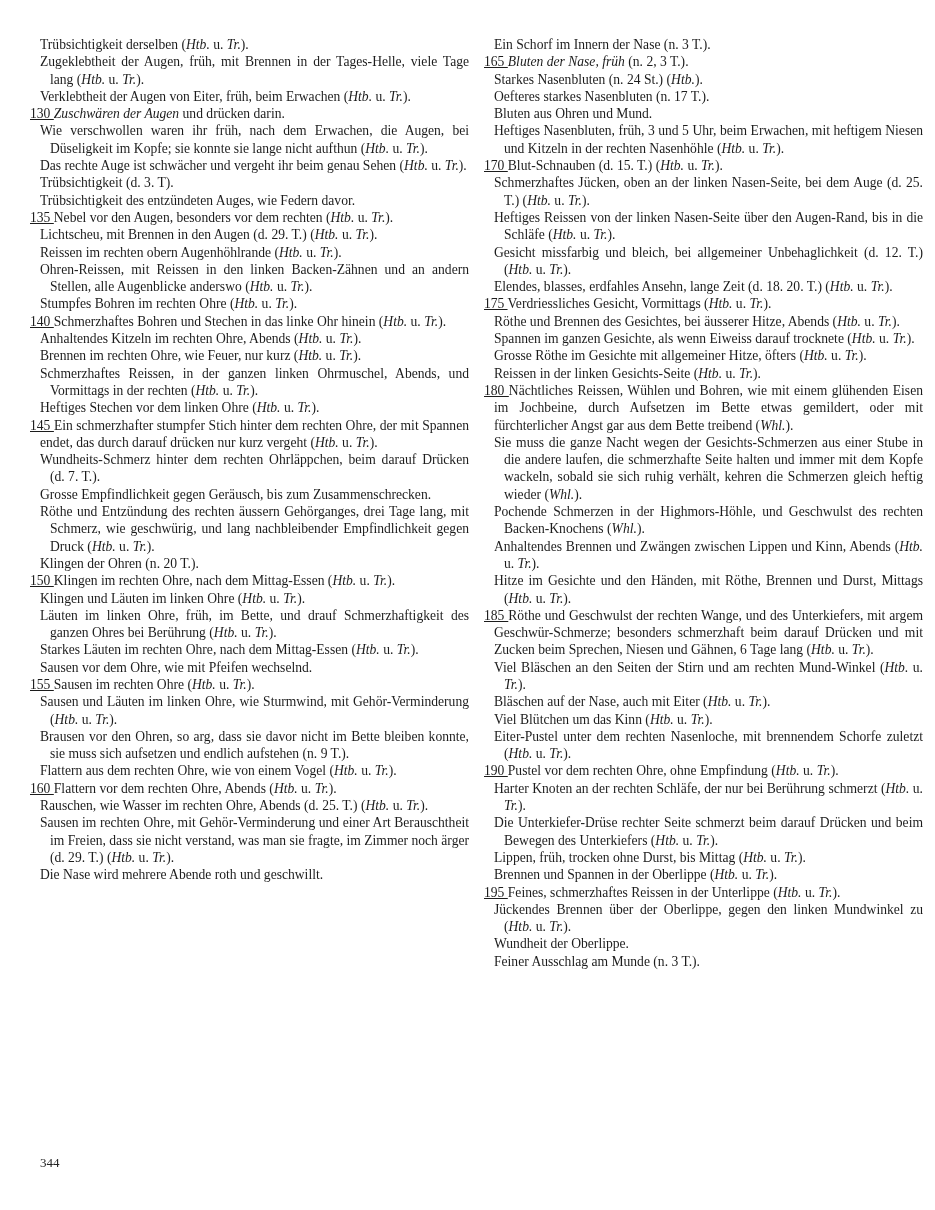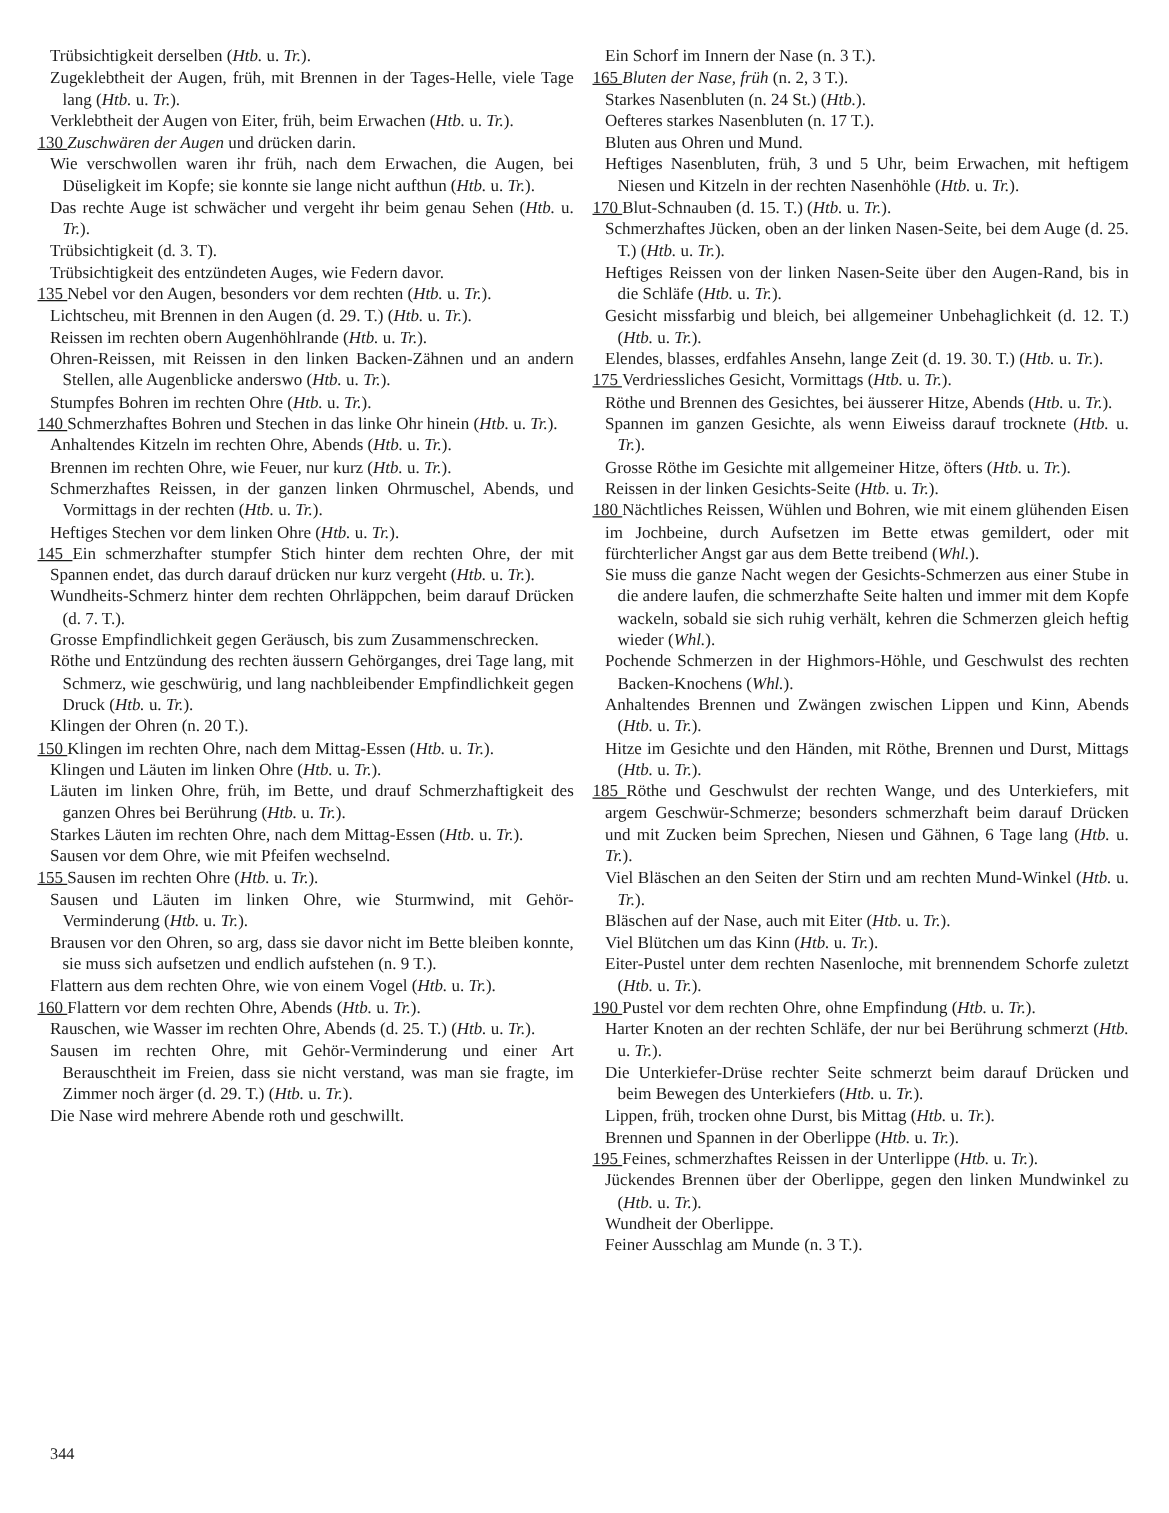--- a/index.html
+++ b/index.html
@@ -16,21 +16,21 @@
     color: #1c1c1c;
   }
   .page {
     position: absolute;
     inset: 0;
   }
   .columns {
     position: absolute;
     top: 36px;
     left: 30px;
-    right: 32px;
+    right: 12px;
     display: flex;
     gap: 15px;
   }
   .column {
     width: calc((100% - 15px) / 2);
     font-size: 13.6px;
     line-height: 17.3px;
     text-align: justify;
     hyphens: none;
   }
@@ -105,21 +105,21 @@
         <p class="entry"><span>Ein Schorf im Innern der Nase (n. 3 T.).</span></p>
         <p class="entry numbered"><span class="num">165 </span><span class="it">Bluten der Nase, früh</span><span> (n. 2, 3 T.).</span></p>
         <p class="entry"><span>Starkes Nasenbluten (n. 24 St.) (</span><span class="it">Htb.</span><span>).</span></p>
         <p class="entry"><span>Oefteres starkes Nasenbluten (n. 17 T.).</span></p>
         <p class="entry"><span>Bluten aus Ohren und Mund.</span></p>
         <p class="entry"><span>Heftiges Nasenbluten, früh, 3 und 5 Uhr, beim Erwachen, mit heftigem Niesen und Kitzeln in der rechten Nasenhöhle (</span><span class="it">Htb.</span><span> u. </span><span class="it">Tr.</span><span>).</span></p>
         <p class="entry numbered"><span class="num">170 </span><span>Blut-Schnauben (d. 15. T.) (</span><span class="it">Htb.</span><span> u. </span><span class="it">Tr.</span><span>).</span></p>
         <p class="entry"><span>Schmerzhaftes Jücken, oben an der linken Nasen-Seite, bei dem Auge (d. 25. T.) (</span><span class="it">Htb.</span><span> u. </span><span class="it">Tr.</span><span>).</span></p>
         <p class="entry"><span>Heftiges Reissen von der linken Nasen-Seite über den Augen-Rand, bis in die Schläfe (</span><span class="it">Htb.</span><span> u. </span><span class="it">Tr.</span><span>).</span></p>
         <p class="entry"><span>Gesicht missfarbig und bleich, bei allgemeiner Unbehaglichkeit (d. 12. T.) (</span><span class="it">Htb.</span><span> u. </span><span class="it">Tr.</span><span>).</span></p>
-        <p class="entry"><span>Elendes, blasses, erdfahles Ansehn, lange Zeit (d. 19. 30. T.) (</span><span class="it">Htb.</span><span> u. </span><span class="it">Tr.</span><span>).</span></p>
+        <p class="entry"><span>Elendes, blasses, erdfahles Ansehn, lange Zeit (d. 18. 20. T.) (</span><span class="it">Htb.</span><span> u. </span><span class="it">Tr.</span><span>).</span></p>
         <p class="entry numbered"><span class="num">175 </span><span>Verdriessliches Gesicht, Vormittags (</span><span class="it">Htb.</span><span> u. </span><span class="it">Tr.</span><span>).</span></p>
         <p class="entry"><span>Röthe und Brennen des Gesichtes, bei äusserer Hitze, Abends (</span><span class="it">Htb.</span><span> u. </span><span class="it">Tr.</span><span>).</span></p>
         <p class="entry"><span>Spannen im ganzen Gesichte, als wenn Eiweiss darauf trocknete (</span><span class="it">Htb.</span><span> u. </span><span class="it">Tr.</span><span>).</span></p>
         <p class="entry"><span>Grosse Röthe im Gesichte mit allgemeiner Hitze, öfters (</span><span class="it">Htb.</span><span> u. </span><span class="it">Tr.</span><span>).</span></p>
         <p class="entry"><span>Reissen in der linken Gesichts-Seite (</span><span class="it">Htb.</span><span> u. </span><span class="it">Tr.</span><span>).</span></p>
         <p class="entry numbered"><span class="num">180 </span><span>Nächtliches Reissen, Wühlen und Bohren, wie mit einem glühenden Eisen im Jochbeine, durch Aufsetzen im Bette etwas gemildert, oder mit fürchterlicher Angst gar aus dem Bette treibend (</span><span class="it">Whl.</span><span>).</span></p>
         <p class="entry"><span>Sie muss die ganze Nacht wegen der Gesichts-Schmerzen aus einer Stube in die andere laufen, die schmerzhafte Seite halten und immer mit dem Kopfe wackeln, sobald sie sich ruhig verhält, kehren die Schmerzen gleich heftig wieder (</span><span class="it">Whl.</span><span>).</span></p>
         <p class="entry"><span>Pochende Schmerzen in der Highmors-Höhle, und Geschwulst des rechten Backen-Knochens (</span><span class="it">Whl.</span><span>).</span></p>
         <p class="entry"><span>Anhaltendes Brennen und Zwängen zwischen Lippen und Kinn, Abends (</span><span class="it">Htb.</span><span> u. </span><span class="it">Tr.</span><span>).</span></p>
         <p class="entry"><span>Hitze im Gesichte und den Händen, mit Röthe, Brennen und Durst, Mittags (</span><span class="it">Htb.</span><span> u. </span><span class="it">Tr.</span><span>).</span></p>

